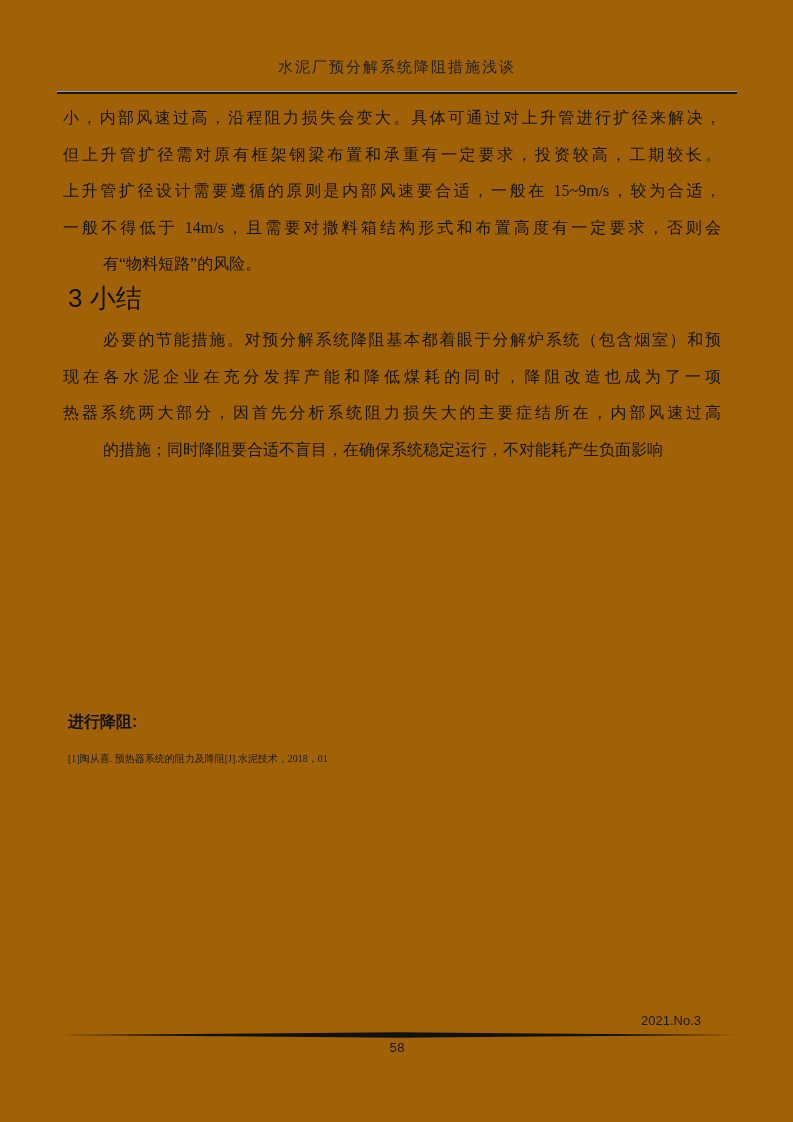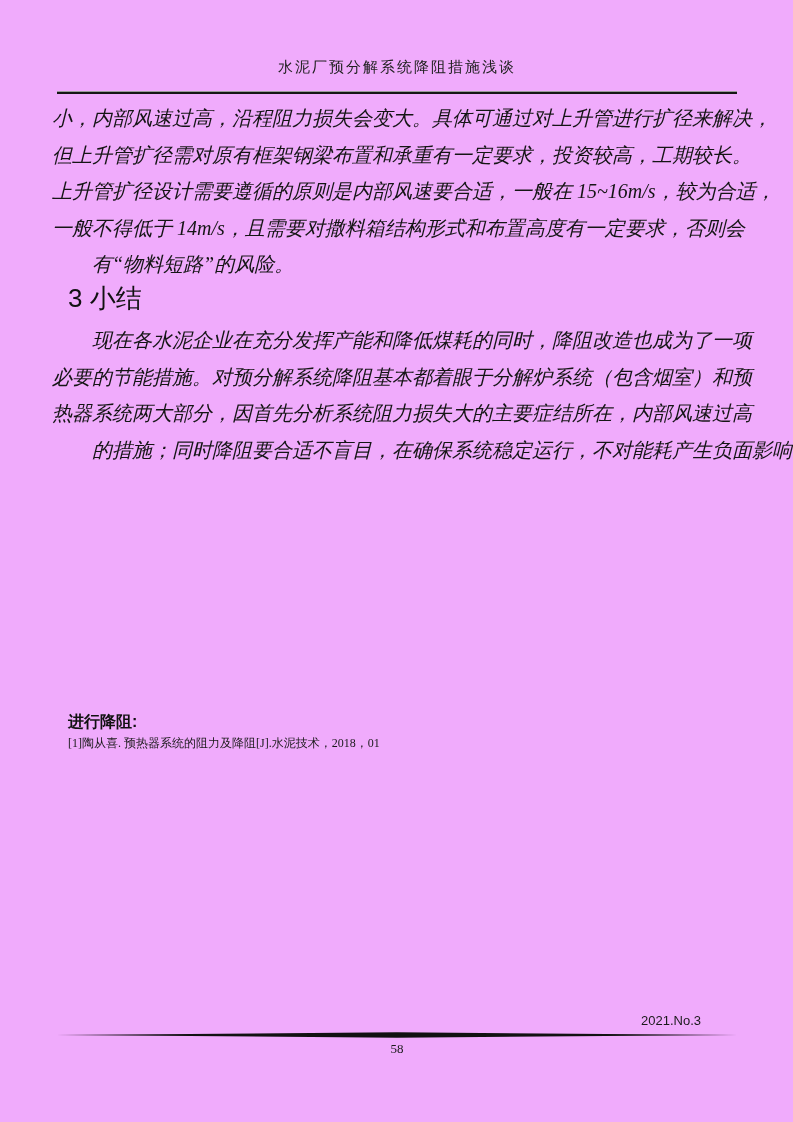--- a/index.html
+++ b/index.html
@@ -4,21 +4,21 @@
 <style>
   * { margin: 0; padding: 0; box-sizing: border-box; }
   html, body { background: #ffffff; }
   body {
     width: 793px; height: 1122px;
     position: relative;
     overflow: hidden;
     font-family: "Liberation Serif", serif;
     color: #1a1a1a;
   }
-  .page { position: absolute; inset: 0; background: #f0abfc; }
+  .page { position: absolute; inset: 0; background: #a16207; }
 
   
   .header-title {
     position: absolute;
     top: 58px; left: 57px; width: 680px;
     text-align: center;
     font-size: 15px;
     letter-spacing: 2px;
     color: #222222;
   }
@@ -26,25 +26,24 @@
     position: absolute;
     top: 91px; left: 57px; width: 680px;
     height: 1px;
     border-top: 1px solid #9a9a9a;
     border-bottom: 2px solid #161616;
   }
 
   
   .para {
     position: absolute;
-    left: 52px; width: 658px;
-    font-size: 20px;
+    left: 63px; width: 658px;
+    font-size: 16px;
     line-height: 36.5px;
     color: #151515;
-    font-style: italic;
   }
   .para .line {
     text-align: justify;
     text-align-last: justify;
     white-space: nowrap;
   }
   .para .line:last-child {
     text-align-last: left;
     margin-left: 40px;
   }
@@ -66,37 +65,37 @@
     position: absolute;
     top: 712px; left: 68px; width: 658px;
   }
   .references-heading {
     font-family: "Liberation Sans", sans-serif;
     font-weight: bold;
     font-size: 16px;
     color: #111111;
   }
   .references-list .line {
-    margin-top: 2px;
-    font-size: 12px;
+    margin-top: 19px;
+    font-size: 10px;
     text-align: left;
     text-align-last: left;
     color: #1a1a1a;
   }
 
   
   .footer-rule {
     position: absolute;
     top: 1032px; left: 57px; width: 680px; height: 6px;
   }
   .footer-page-number {
     position: absolute;
     top: 1041px; left: 57px; width: 680px;
     text-align: center;
-    font-family: Liberation Serif, serif;
+    font-family: Liberation Mono, monospace;
     font-size: 13px;
     color: #1a1a1a;
   }
   .footer-issue {
     position: absolute;
     top: 1013px; right: 92px;
     font-family: "Liberation Sans", sans-serif;
     font-size: 13px;
     color: #1a1a1a;
   }
@@ -106,30 +105,30 @@
 
 <div class="page">
 
   <div class="header-title">水泥厂预分解系统降阻措施浅谈</div>
 
   <div class="header-rule"></div>
 
   <div class="para" id="paragraph-1">
       <div class="line">小，内部风速过高，沿程阻力损失会变大。具体可通过对上升管进行扩径来解决，</div>
       <div class="line">但上升管扩径需对原有框架钢梁布置和承重有一定要求，投资较高，工期较长。</div>
-      <div class="line">上升管扩径设计需要遵循的原则是内部风速要合适，一般在 15~16m/s，较为合适，</div>
+      <div class="line">上升管扩径设计需要遵循的原则是内部风速要合适，一般在 15~9m/s，较为合适，</div>
       <div class="line">一般不得低于 14m/s，且需要对撒料箱结构形式和布置高度有一定要求，否则会</div>
       <div class="line">有“物料短路”的风险。</div>
     </div>
 
   <div class="section-heading">3 小结</div>
 
   <div class="para" id="paragraph-2">
+      <div class="line">必要的节能措施。对预分解系统降阻基本都着眼于分解炉系统（包含烟室）和预</div>
       <div class="line">现在各水泥企业在充分发挥产能和降低煤耗的同时，降阻改造也成为了一项</div>
-      <div class="line">必要的节能措施。对预分解系统降阻基本都着眼于分解炉系统（包含烟室）和预</div>
       <div class="line">热器系统两大部分，因首先分析系统阻力损失大的主要症结所在，内部风速过高</div>
       <div class="line">的措施；同时降阻要合适不盲目，在确保系统稳定运行，不对能耗产生负面影响</div>
     </div>
 
   <div class="references">
     <div class="references-heading">进行降阻:</div>
     <div class="references-list">
         <div class="line">[1]陶从喜. 预热器系统的阻力及降阻[J].水泥技术，2018，01</div>
       </div>
   </div>

